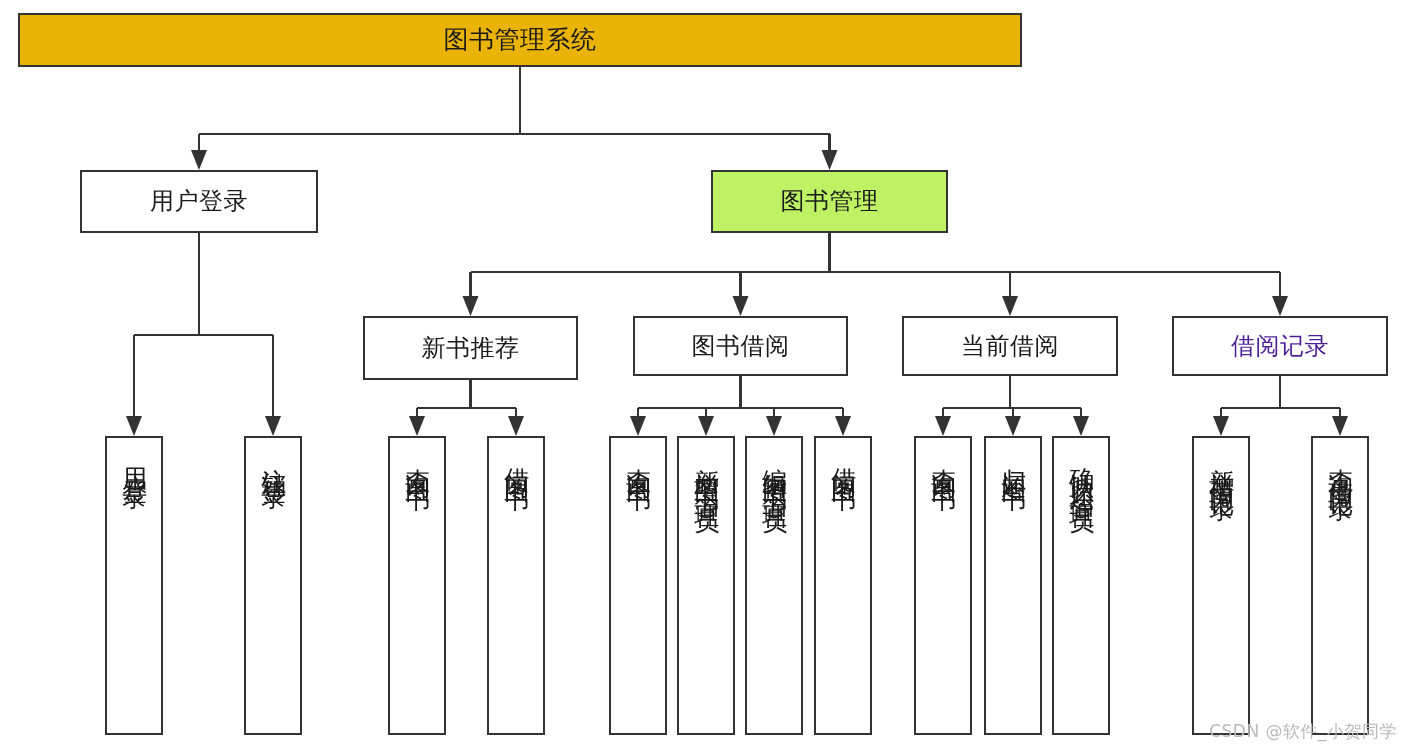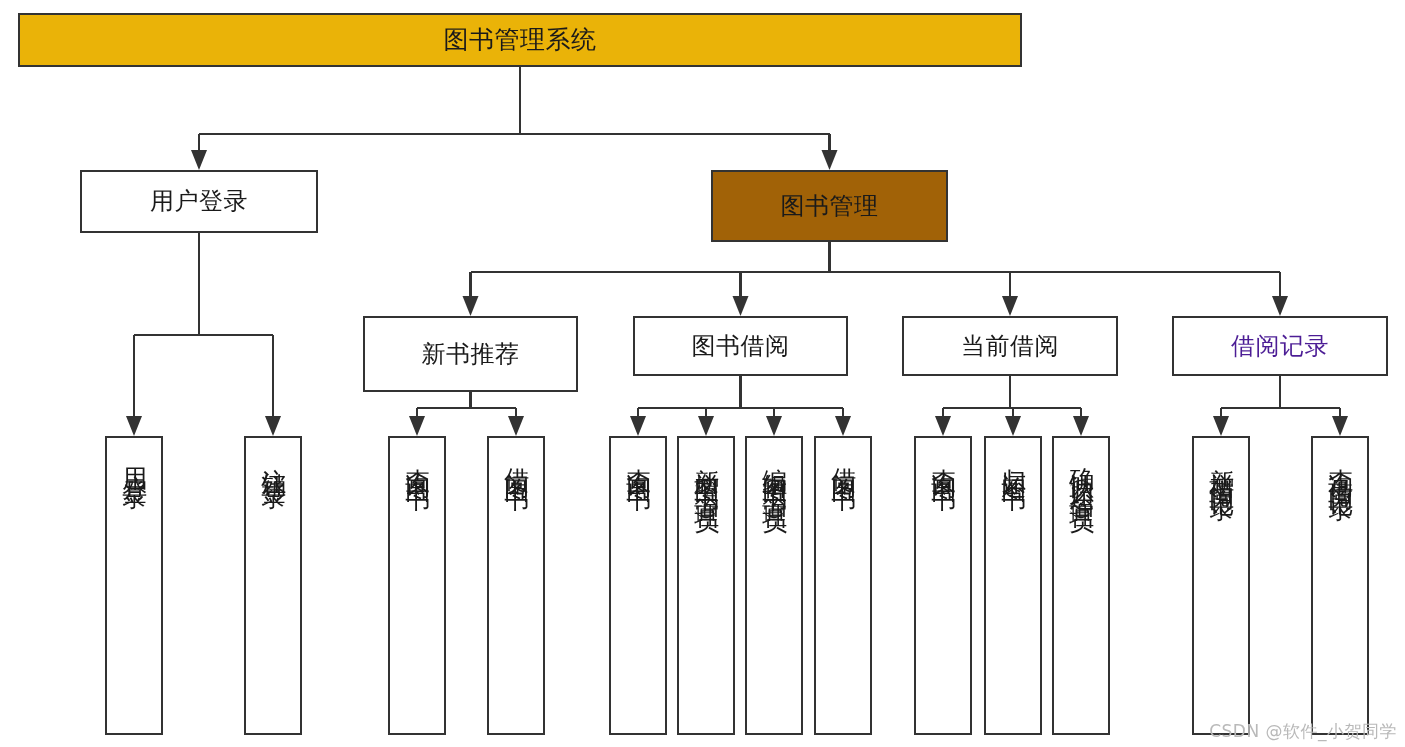--- a/index.html
+++ b/index.html
@@ -132,24 +132,24 @@
       <line x1="1340" y1="408" x2="1340" y2="416" stroke="#333333" stroke-width="2.6" shape-rendering="crispEdges"></line>
       <polygon points="1332,416 1348,416 1340,436" fill="#333333"></polygon>
     </svg>
   <div id="nodes">
       <div class="node h root" style="left: 18px; top: 13px; width: 1004px; height: 54px; border-color: rgb(51, 51, 51); background: #eab308; color: rgb(26, 26, 26);">
         <span class="node-label">图书管理系统</span>
       </div>
       <div class="node h" style="left: 80px; top: 170px; width: 238px; height: 63px; border-color: rgb(51, 51, 51); background: rgb(255, 255, 255); color: rgb(26, 26, 26);">
         <span class="node-label">用户登录</span>
       </div>
-      <div class="node h" style="left: 711px; top: 170px; width: 237px; height: 72px; border-color: rgb(51, 51, 51); background: #a16207; color: rgb(26, 26, 26);">
+      <div class="node h" style="left: 711px; top: 170px; width: 237px; height: 63px; border-color: rgb(51, 51, 51); background: #bef264; color: rgb(26, 26, 26);">
         <span class="node-label">图书管理</span>
       </div>
-      <div class="node h" style="left: 363px; top: 316px; width: 215px; height: 76px; border-color: rgb(51, 51, 51); background: rgb(255, 255, 255); color: rgb(26, 26, 26);">
+      <div class="node h" style="left: 363px; top: 316px; width: 215px; height: 64px; border-color: rgb(51, 51, 51); background: rgb(255, 255, 255); color: rgb(26, 26, 26);">
         <span class="node-label">新书推荐</span>
       </div>
       <div class="node h" style="left: 633px; top: 316px; width: 215px; height: 60px; border-color: rgb(51, 51, 51); background: rgb(255, 255, 255); color: rgb(26, 26, 26);">
         <span class="node-label">图书借阅</span>
       </div>
       <div class="node h" style="left: 902px; top: 316px; width: 216px; height: 60px; border-color: rgb(51, 51, 51); background: rgb(255, 255, 255); color: rgb(26, 26, 26);">
         <span class="node-label">当前借阅</span>
       </div>
       <div class="node h" style="left: 1172px; top: 316px; width: 216px; height: 60px; border-color: rgb(51, 51, 51); background: rgb(255, 255, 255); color: #4c1d95;">
         <span class="node-label">借阅记录</span>

